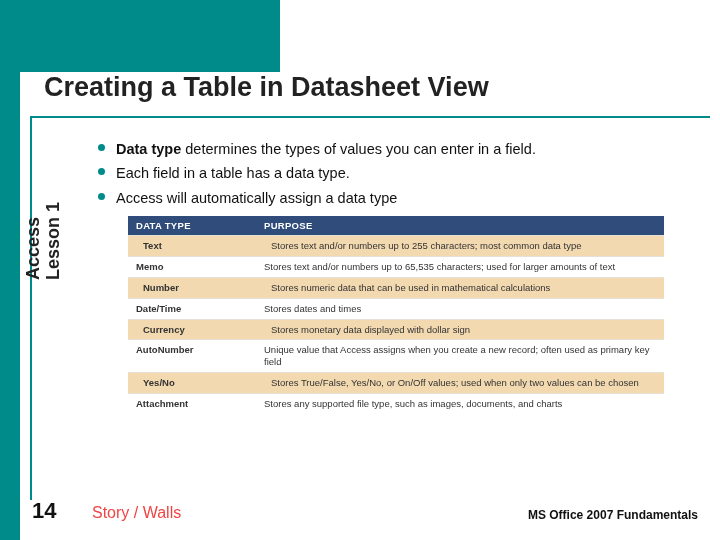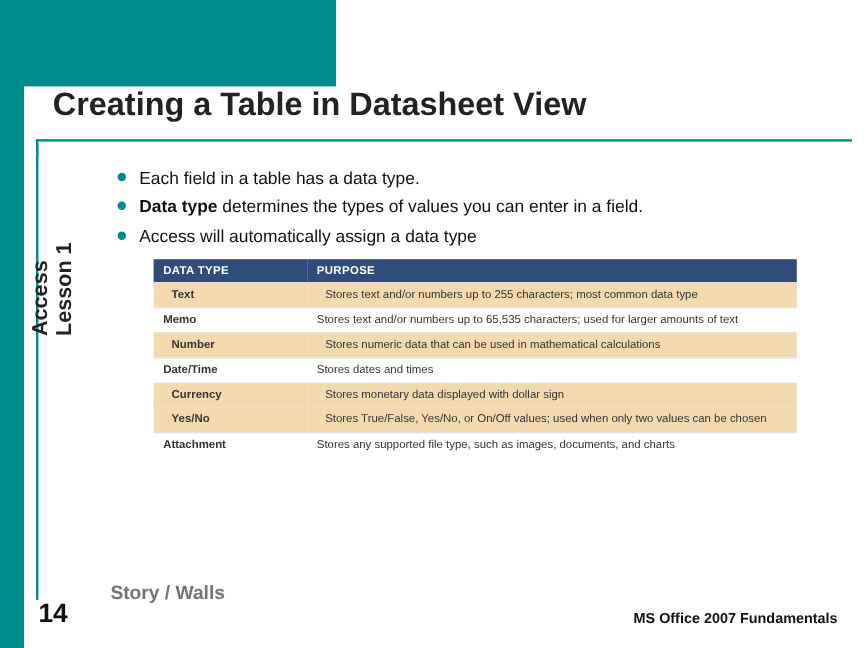--- a/index.html
+++ b/index.html
@@ -53,43 +53,43 @@
   thead th:first-child { width: 128px; }
   tbody td { padding: 4px 8px; vertical-align: top; font-size: 9.5px; line-height: 1.25; }
   tbody tr.odd td { background: #f3d9b0; padding-left: 15px; }
   tbody tr.even td { background: #fff; }
   tbody td:first-child { font-weight: bold; }
   tbody tr { border-top: 1px solid #e6e0d6; }
   .slide-number {
     position: absolute; left: 32px; bottom: 16px; font-size: 22px; font-weight: bold; color: #111;
   }
   .footer-left {
-    position: absolute; left: 92px; bottom: 36px; font-size: 16px; font-weight: bold; color: #737373;
+    position: absolute; left: 92px; bottom: 18px; font-size: 16px; font-weight: normal; color: #ef4444;
   }
   .footer-right {
     position: absolute; right: 22px; bottom: 18px; font-size: 12px; font-weight: bold; color: #111;
   }
 </style>
 </head>
 <body>
 
 <div class="slide">
   <div class="teal-bar-left"></div>
   <div class="teal-bar-top"></div>
   <div class="teal-bracket"></div>
   <div class="teal-bracket-v"></div>
 
   <h1 class="title">Creating a Table in Datasheet View</h1>
 
   <ul class="bullets">
     <li>
-      <span>Each field in a table has a data type.</span>
+      <b>Data type</b><span> determines the types of values you can enter in a field.</span>
     </li>
     <li>
-      <b>Data type</b><span> determines the types of values you can enter in a field.</span>
+      <span>Each field in a table has a data type.</span>
     </li>
     <li>
       <span>Access will automatically assign a data type</span>
     </li>
   </ul>
 
   <div class="sidebar-label">
     <span>Access</span><br>
     <span>Lesson 1</span>
   </div>
@@ -116,20 +116,24 @@
             <td>Stores numeric data that can be used in mathematical calculations</td>
           </tr>
           <tr class="even">
             <td>Date/Time</td>
             <td>Stores dates and times</td>
           </tr>
           <tr class="odd">
             <td>Currency</td>
             <td>Stores monetary data displayed with dollar sign</td>
           </tr>
+          <tr class="even">
+            <td>AutoNumber</td>
+            <td>Unique value that Access assigns when you create a new record; often used as primary key field</td>
+          </tr>
           <tr class="odd">
             <td>Yes/No</td>
             <td>Stores True/False, Yes/No, or On/Off values; used when only two values can be chosen</td>
           </tr>
           <tr class="even">
             <td>Attachment</td>
             <td>Stores any supported file type, such as images, documents, and charts</td>
           </tr>
         </tbody>
     </table>

